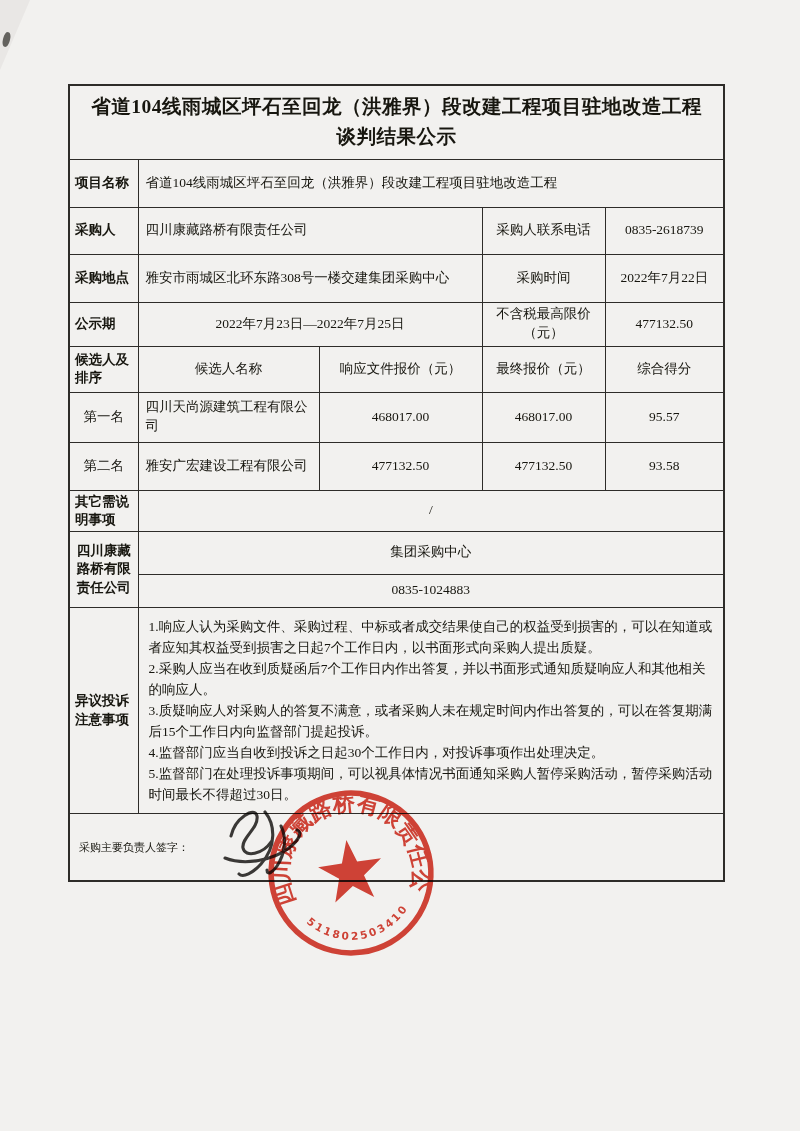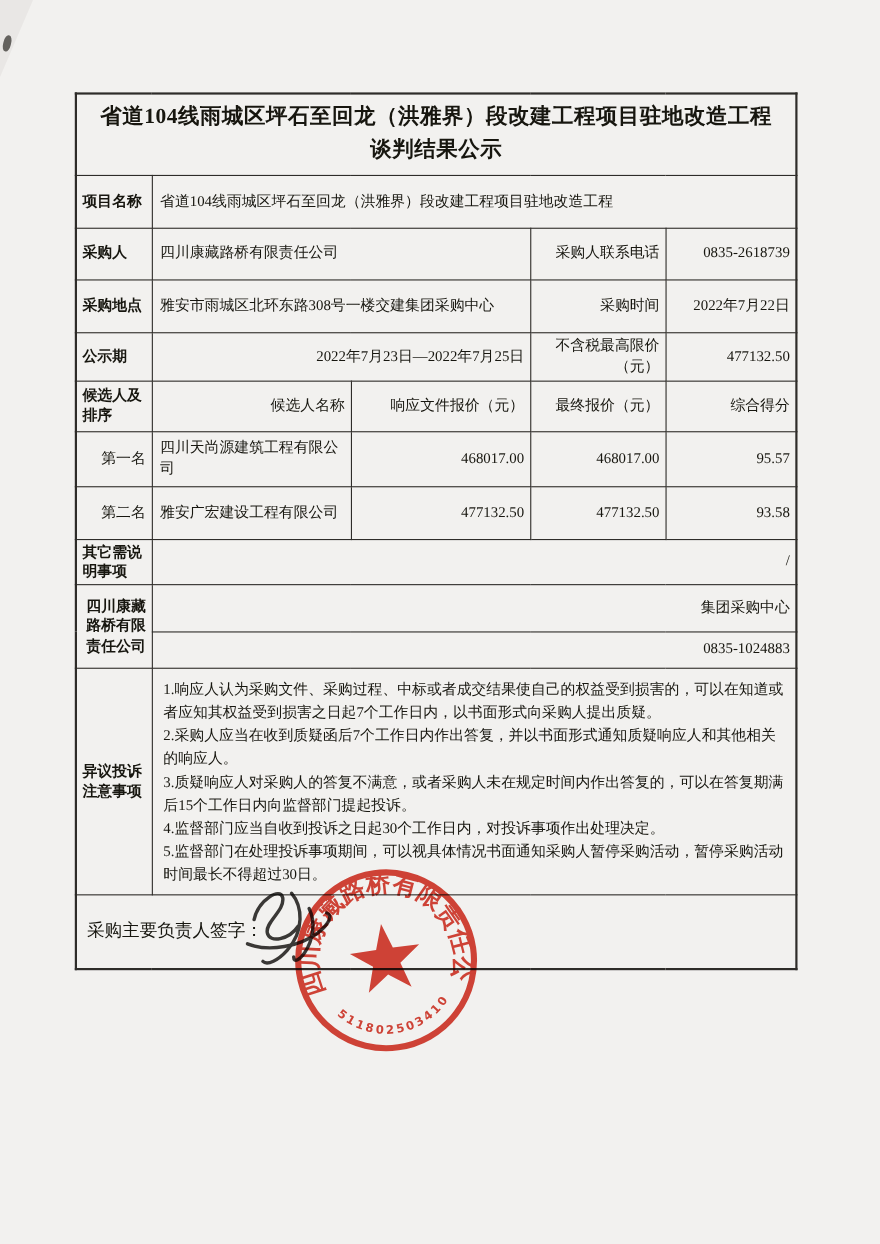--- a/index.html
+++ b/index.html
@@ -32,38 +32,38 @@
     font-size:13.5px; line-height:1.4;
     vertical-align:middle; padding:2px 5px;
     word-break:break-all;
   }
   .row-title td{ height:74px; border-bottom:1.8px solid #2e2c29; }
   .title-line{
     text-align:center; font-weight:bold; font-size:19.5px; line-height:1.55;
     font-family:"Liberation Serif","DejaVu Serif",serif; letter-spacing:.5px;
   }
   .lbl{ text-align:left; padding-left:5px; line-height:1.35;font-weight:bold; }
-  .ctr{ text-align:right; }
+  .ctr{ text-align:center; }
   .left{ text-align:left; padding-left:7px; }
   .pre{ white-space:pre-line;margin-left:45px; }
   .r-project td{ height:48px; }
   .r-purchaser td{ height:47px;margin-left:24px; }
   .r-location td{ height:48px;margin-left:17px; }
   .r-period td{ height:44px; }
   .r-chead td{ height:46px; }
   .r-c1 td{ height:50px; }
   .r-c2 td{ height:48px; }
   .r-other td{ height:37px; }
   .r-sup1 td{ height:43px; }
   .r-sup2 td{ height:33px; }
   .r-complaint td.body{ height:200px; vertical-align:middle; padding:8px 10px;border-radius:31px; }
   .r-complaint td{ height:200px; }
   .r-sign td{ height:67px; }
   .complaint p{ margin:0; line-height:1.56; text-align:left; }
-  .sign-label{ font-size:16px; padding-left:4px;font-family:Liberation Serif, serif; }
+  .sign-label{ font-size:11px; padding-left:4px;font-family:Liberation Serif, serif; }
   
   .signature{
     position:absolute; left:215px; top:798px; width:118px; height:98px;
     mix-blend-mode:multiply; opacity:.88;
   }
   .signature path{ fill:none; stroke:#22201d; stroke-width:3.1; stroke-linecap:round; }
   
   .stamp{
     position:absolute; left:262px; top:784px; width:178px; height:178px;
     transform:rotate(-8deg); mix-blend-mode:multiply; opacity:.93;

